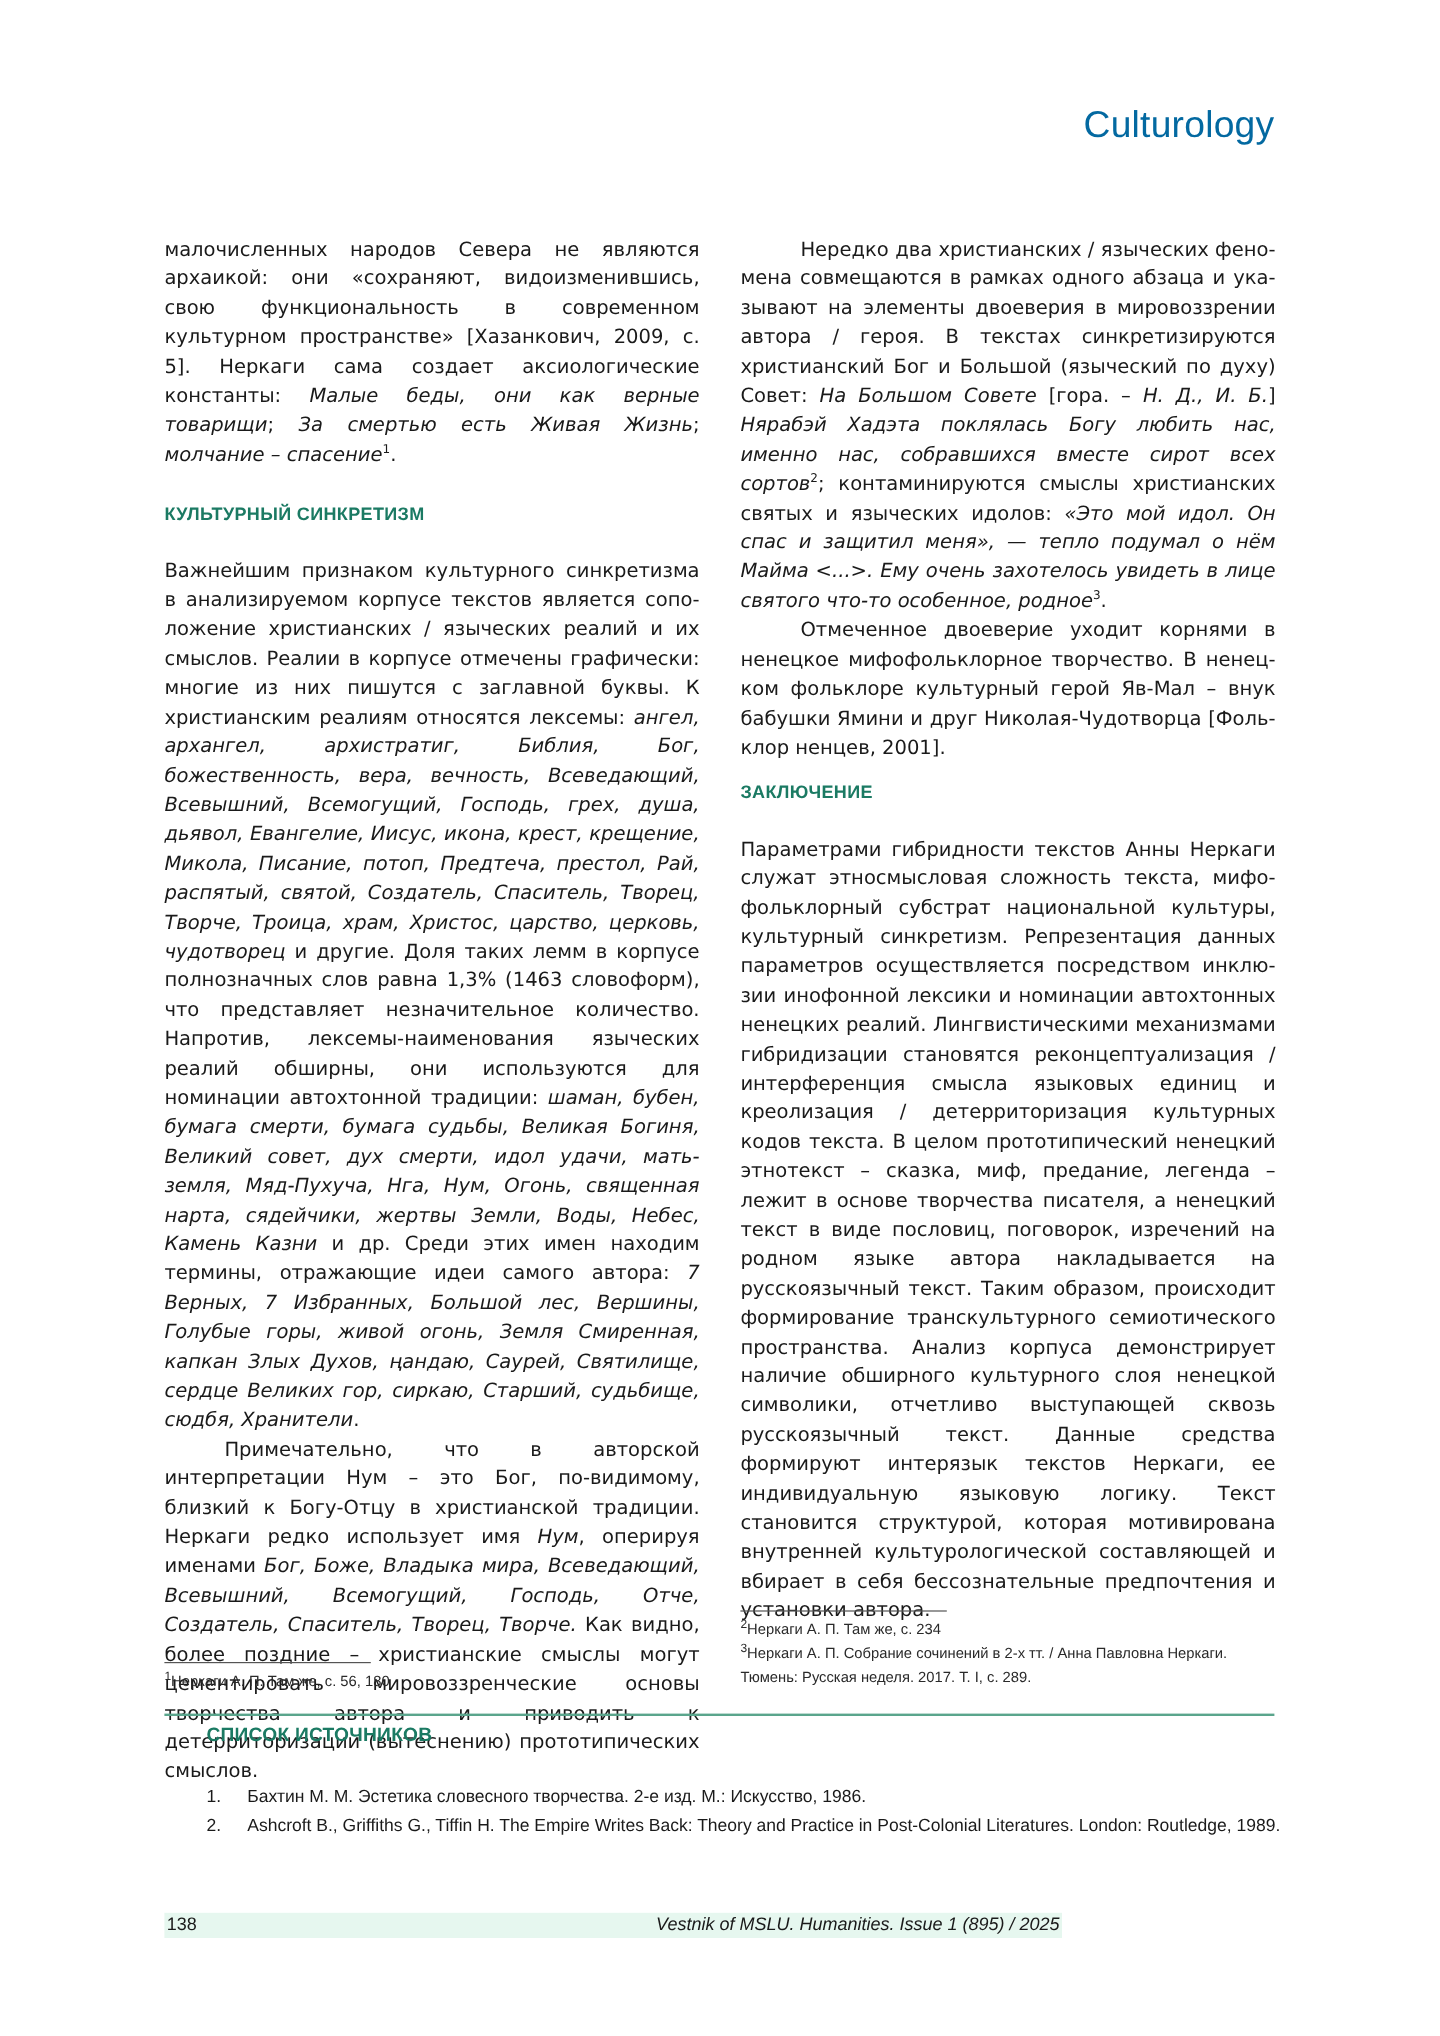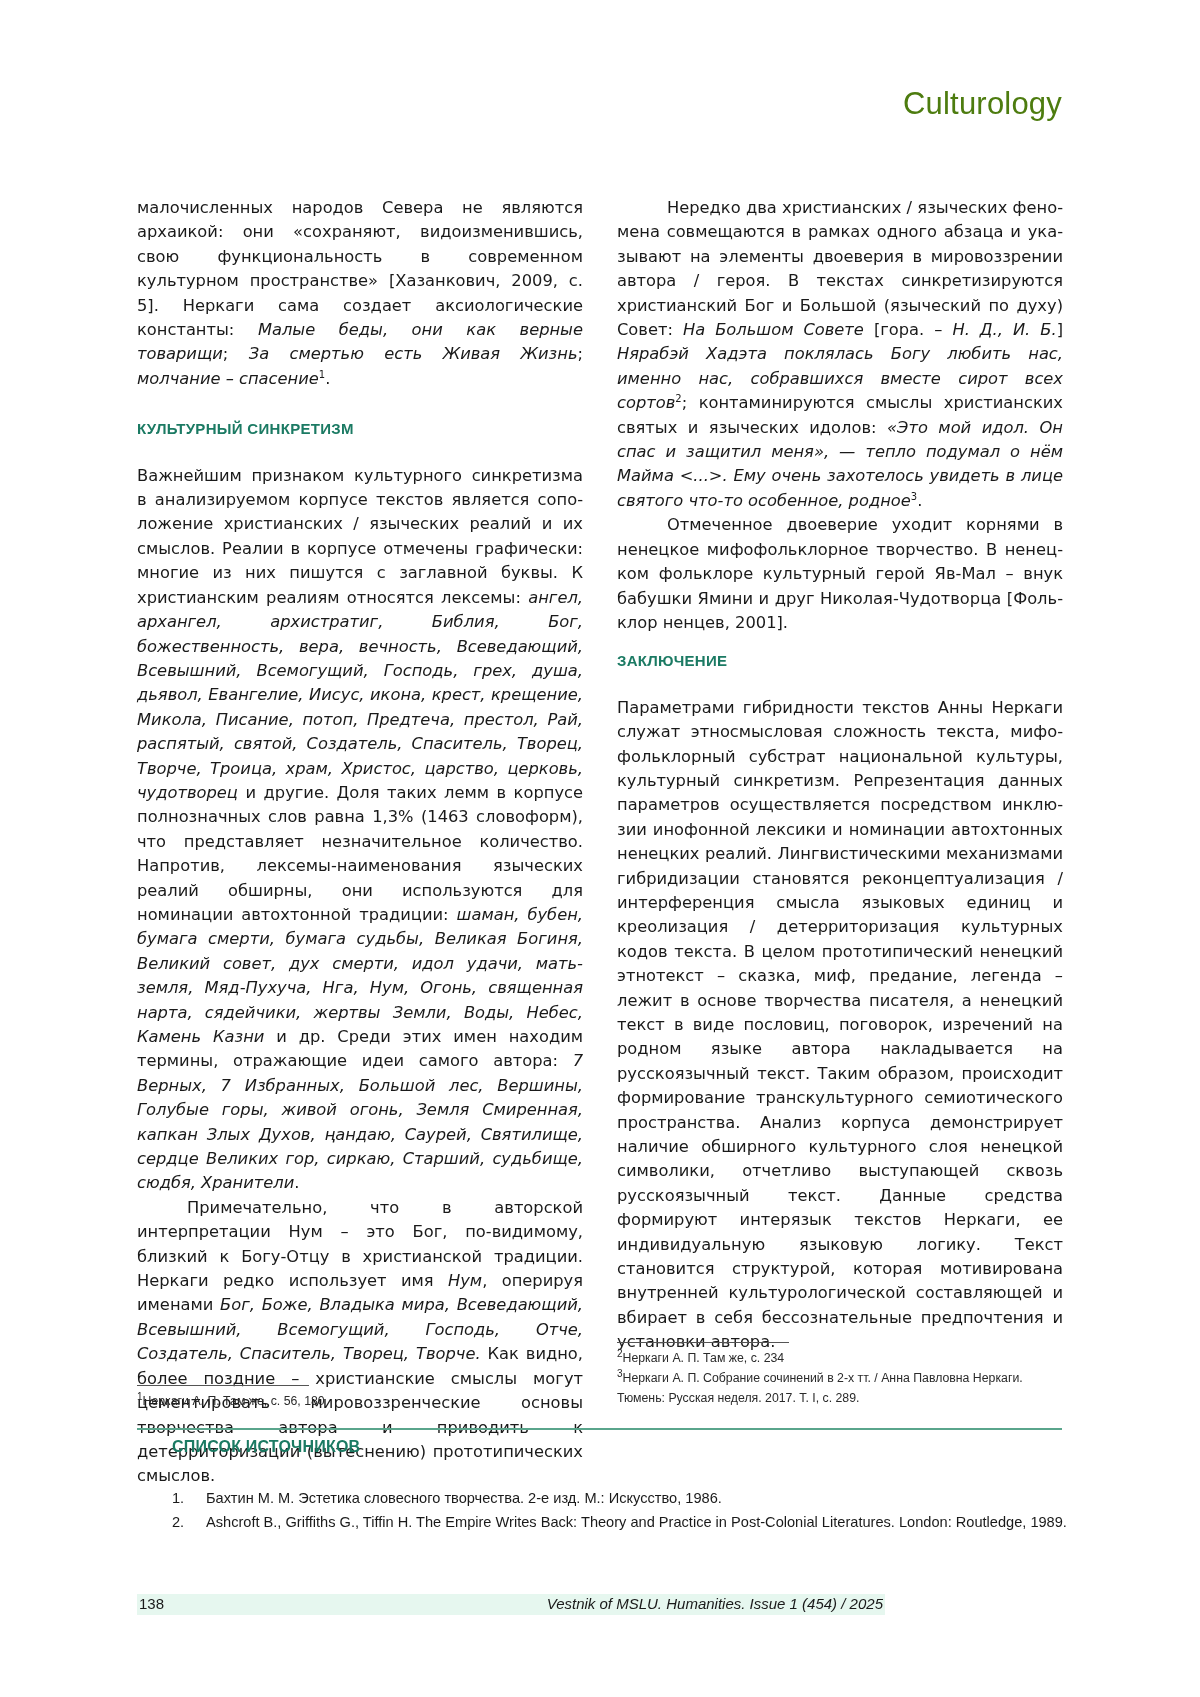--- a/index.html
+++ b/index.html
@@ -1,19 +1,19 @@
 <!DOCTYPE html>
 <html><head>
 <meta charset="utf-8">
 <style>
   html, body { margin: 0; padding: 0; background: #ffffff; }
   body { width: 1200px; height: 1697px; position: relative; overflow: hidden;
          font-family: "DejaVu Sans", "Liberation Sans", sans-serif; color: #1a1a1a; }
   .section-label { position: absolute; top: 86px; right: 138px; font-family: "Liberation Sans", sans-serif;
-         font-size: 31px; color: #4d7c0f; letter-spacing: 0.2px; }
+         font-size: 31px; color: #0369a1; letter-spacing: 0.2px; }
   .col { position: absolute; top: 196px; width: 446px; font-size: 16.3px; line-height: 24.4px;
          text-align: justify; hyphens: manual; }
   .col.left { left: 137px; }
   .col.right { left: 617px; }
   .col p { margin: 0; }
   .indent { text-indent: 50px; }
   .h2 { font-family: "Liberation Sans", sans-serif; font-weight: bold; color: #1b7a63; font-size: 15px;
         letter-spacing: 0.3px; margin: 0; }
   .left .h2 { margin-top: 26px; margin-bottom: 22px; }
   .right .h2 { margin-top: 14px; margin-bottom: 22px; }
@@ -67,14 +67,14 @@
 
 <div class="green-rule"></div>
 <div class="refs-title">СПИСОК ИСТОЧНИКОВ</div>
 <ol class="refs">
   <li><span class="num">1.</span><span>Бахтин М. М. Эстетика словесного творчества. 2-е изд. М.: Искусство, 1986.</span></li>
   <li><span class="num">2.</span><span>Ashcroft B., Griffiths G., Tiffin H. The Empire Writes Back: Theory and Practice in Post-Colonial Literatures. London: Routledge, 1989.</span></li>
 </ol>
 
 <div class="footer">
   <span class="page">138</span>
-  <span class="journal">Vestnik of MSLU. Humanities. Issue 1 (454) / 2025</span>
+  <span class="journal">Vestnik of MSLU. Humanities. Issue 1 (895) / 2025</span>
 </div>
 
 </body></html>

